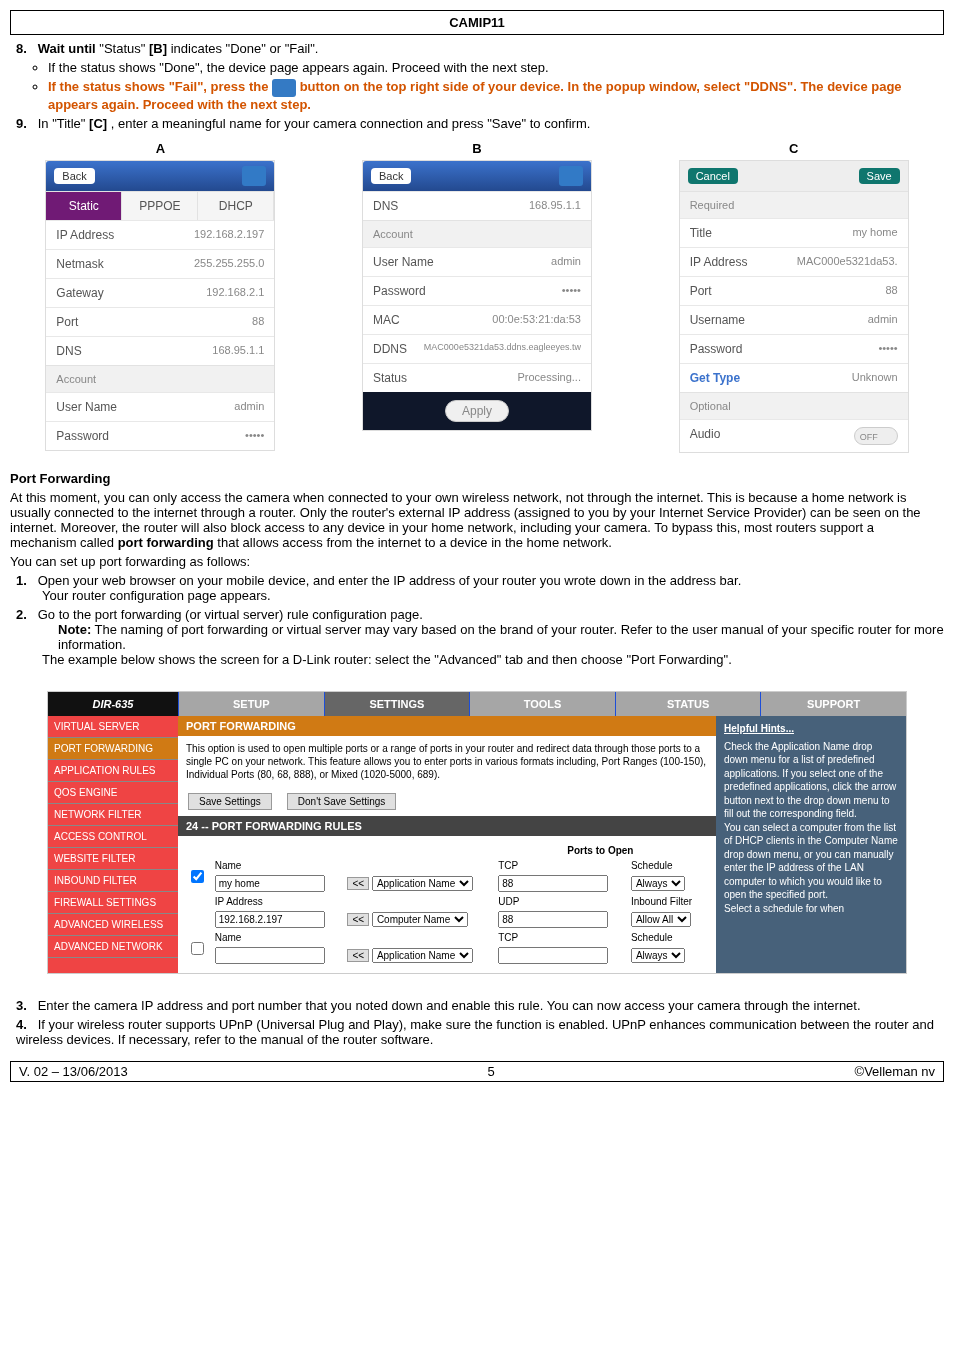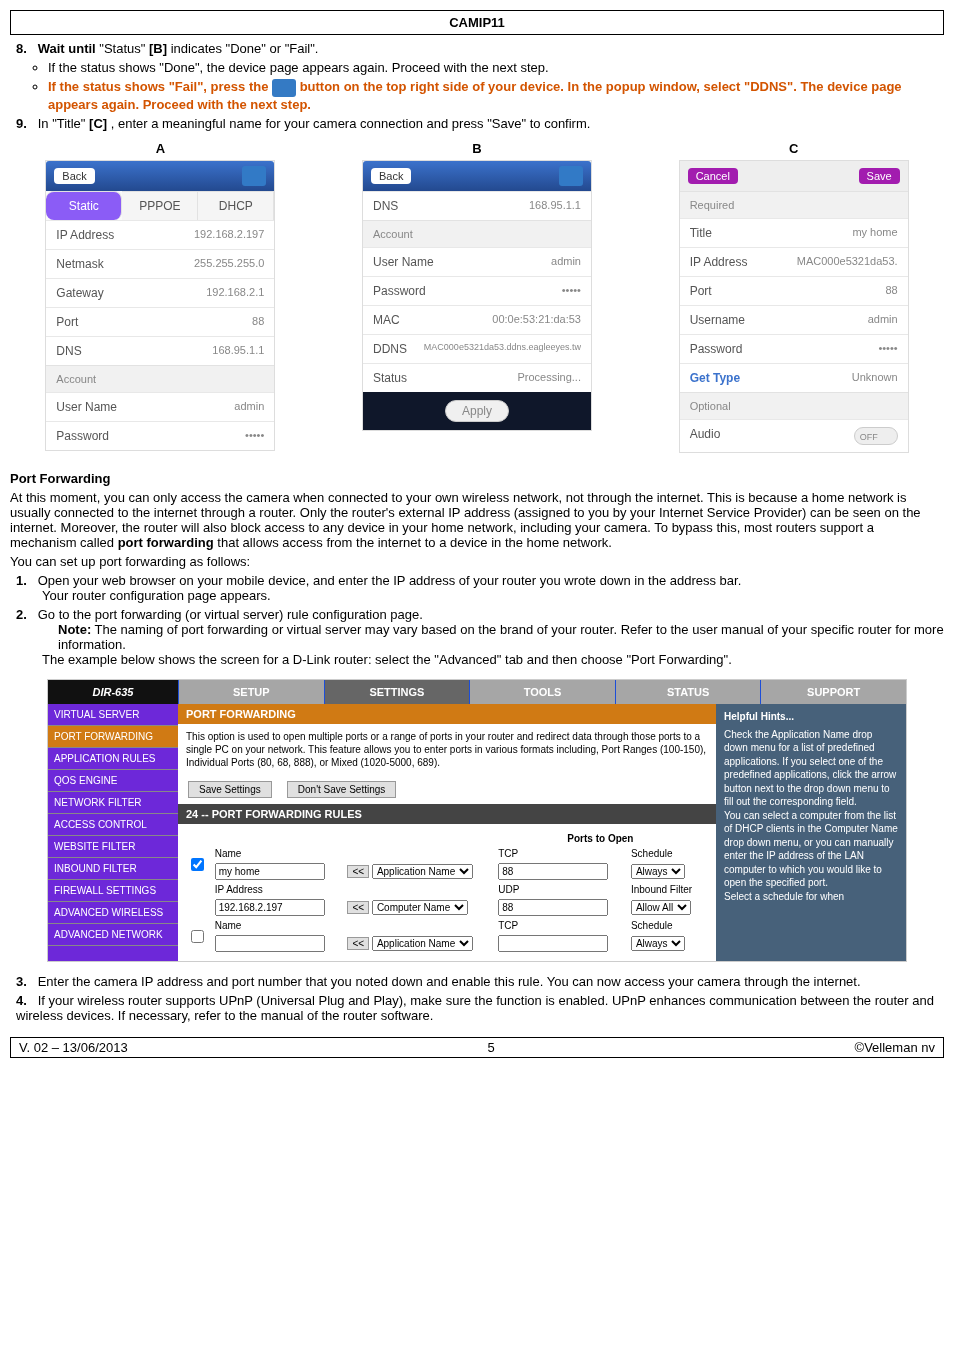--- a/index.html
+++ b/index.html
@@ -9,43 +9,43 @@
   ul.circ { list-style-type:circle; padding-left:32px; margin:4px 0; }
   .bold { font-weight:bold; }
   .orange { color:#d35400; font-weight:bold; }
   .panels-row { display:flex; gap:16px; justify-content:space-around; margin:10px 0 18px 0; }
   .panel-col { display:flex; flex-direction:column; align-items:center; }
   .panel-label { font-weight:bold; margin-bottom:4px; }
   .phone-panel { width:230px; border:1px solid #ddd; background:#fafafa; }
   .phone-panel .bar { display:flex; justify-content:space-between; align-items:center; height:30px; padding:0 8px; font-size:12px; }
   .bar-blue { background:linear-gradient(#3b72cc,#23498f); color:#fff; border-radius:3px 3px 0 0; }
   .bar-btn { background:#fff; color:#333; border-radius:4px; padding:2px 8px; font-size:11px; }
-  .bar-btn.blue { background:#a21caf; color:#fff; }
+  .bar-btn.blue { background:#0f766e; color:#fff; }
   .bar-logo { width:24px; height:20px; background:#327ac6; border-radius:3px; }
   .phone-panel .row { display:flex; justify-content:space-between; padding:7px 10px; border-top:1px solid #e8e8e8; font-size:12px; color:#555; background:#fff; }
   .phone-panel .row .val { color:#888; font-size:11px; }
   .phone-panel .section { background:#f1f1f1; color:#888; font-size:11px; padding:7px 10px; border-top:1px solid #e2e2e2; }
   .phone-panel .tabs { display:flex; }
   .phone-panel .tab { flex:1; text-align:center; padding:7px 0; font-size:12px; background:#f5f5f5; color:#555; border-top:1px solid #e2e2e2; border-right:1px solid #e2e2e2; }
-  .phone-panel .tab.active { background:#8b5cf6; color:#fff;border-radius:8px; }
+  .phone-panel .tab.active { background:#701a75; color:#fff; }
   .apply-btn { display:inline-block; background:#f0f0f0; border:1px solid #ccc; border-radius:12px; padding:3px 16px; font-size:12px; color:#888; }
   .toggle-off { display:inline-block; width:44px; height:18px; border-radius:9px; border:1px solid #ccc; background:#eee; font-size:9px; line-height:18px; text-align:left; padding:0 5px; color:#888; }
 
   .router-banner { width:24px; height:18px; background:#347ac4; display:inline-block; border-radius:3px; vertical-align:middle; }
 
   .section-head { font-weight:bold; margin:12px 0 4px 0; }
 
-  .dlink-wrap { border:1px solid #ccc; width:860px; margin:12px auto; font-size:11px; }
+  .dlink-wrap { border:1px solid #ccc; width:860px; margin:24px auto; font-size:11px; }
   .dlink-topnav { display:flex; }
   .dlink-topnav div { padding:6px 0; text-align:center; font-weight:bold; }
   .dlink-topnav .logo { width:130px; background:#111; color:#fff; font-style:italic; }
   .dlink-topnav .tab { flex:1; background:#a6a6a6; color:#fff; border-left:1px solid #1d4ed8; }
   .dlink-topnav .tab.active { background:#666; }
   .dlink-body { display:flex; }
-  .dlink-side { width:130px; background:#6d28d9; }
+  .dlink-side { width:130px; background:#ef4444; }
   .dlink-side div { padding:5px 6px; color:#fff; border-bottom:1px solid #888; cursor:pointer; font-size:10px; }
   .dlink-side div.active { background:#d07a14; }
   .dlink-main { flex:1; background:#fff; }
   .dlink-main .head { background:#d07a14; color:#fff; font-weight:bold; padding:4px 8px; }
   .dlink-main .head.dark { background:#444; }
   .dlink-main .desc { padding:6px 8px; font-size:10px; line-height:1.3; }
   .dlink-main .btn { background:#e0e0e0; border:1px solid #999; padding:2px 10px; font-size:10px; margin:4px 6px; display:inline-block; }
   .dlink-right { width:190px; background:#47617a; color:#fff; padding:6px 8px; font-size:10px; line-height:1.35; }
   .dlink-rules { padding:6px; }
   .dlink-rules table { width:100%; font-size:10px; }
@@ -310,21 +310,21 @@
             <td><input type="text" style=""></td>
             <td><span class="arrow">&lt;&lt;</span> <select><option>Application Name</option></select></td>
             <td><input type="text" class="num" style=""></td>
             <td><select><option>Always</option></select></td>
           </tr>
         </tbody>
           </table>
       </div>
     </div>
     <div class="dlink-right">
-      <div style="font-weight:bold;margin-bottom:4px;">Helpful Hints...</div>
+      <div style="font-weight:bold;margin-bottom:4px;text-decoration:underline;">Helpful Hints...</div>
       <div style="white-space:pre-line;">Check the Application Name drop down menu for a list of predefined applications. If you select one of the predefined applications, click the arrow button next to the drop down menu to fill out the corresponding field.
 You can select a computer from the list of DHCP clients in the Computer Name drop down menu, or you can manually enter the IP address of the LAN computer to which you would like to open the specified port.
 Select a schedule for when</div>
     </div>
   </div>
 </div>
 
 <div style="padding-left:6px;margin-top:8px;">
   <span class="bold">3.</span>&nbsp;&nbsp;
   <span>Enter the camera IP address and port number that you noted down and enable this rule. You can now access your camera through the internet.</span>

